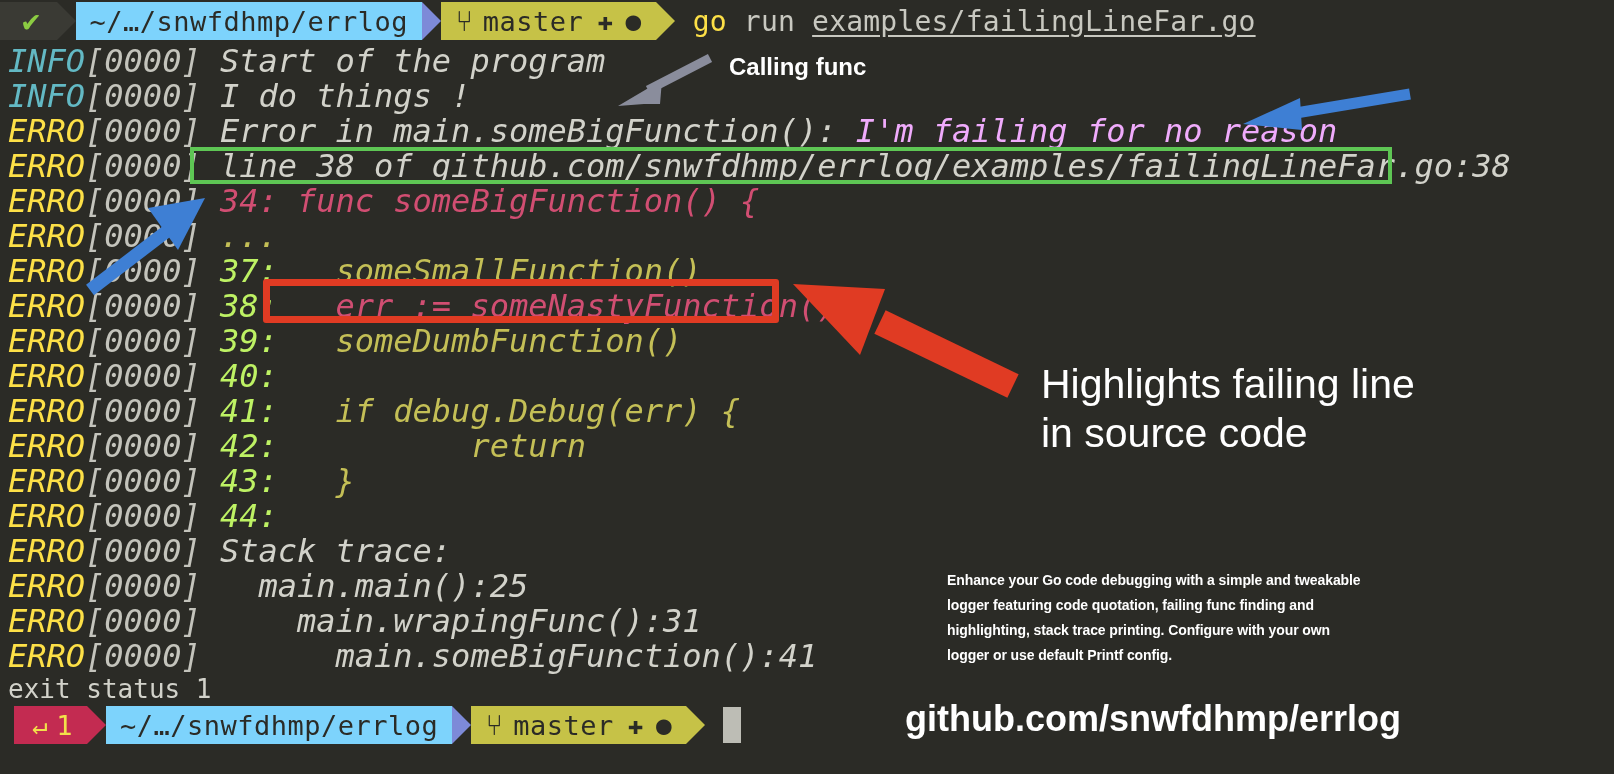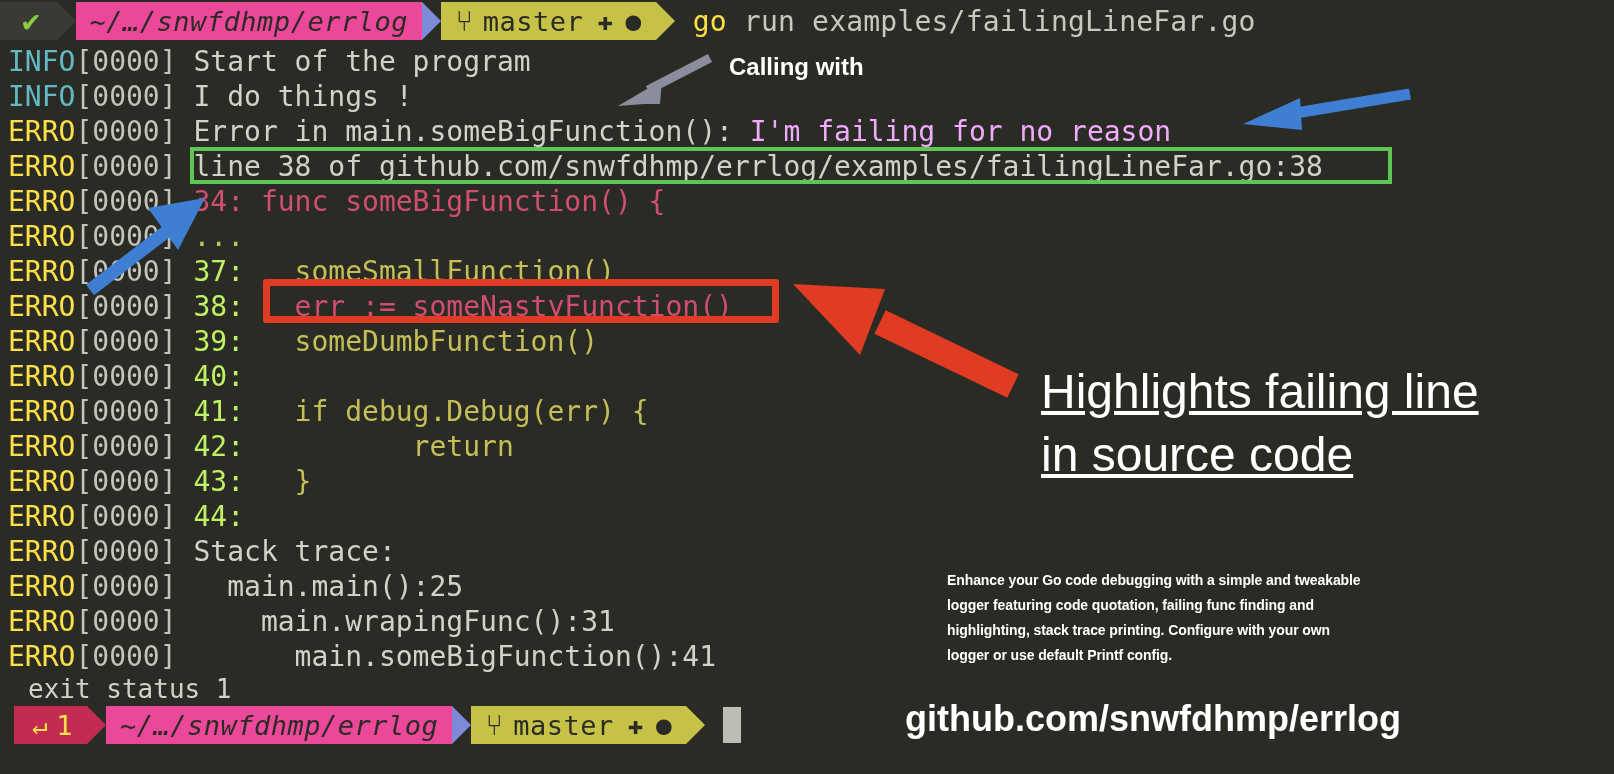--- a/index.html
+++ b/index.html
@@ -37,78 +37,78 @@
   }
   .pl-arrow {
     width: 0; height: 0;
     border-top: 19px solid transparent;
     border-bottom: 19px solid transparent;
     border-left-width: 19px;
     border-left-style: solid;
   }
   .seg-status  { background: #3a3a34; color: #8ccc42; padding-left: 22px; padding-right: 16px; }
   .seg-fail    { background: #c32b51; color: #f2e04a; padding-left: 18px; padding-right: 14px; }
-  .seg-path    { background: #ec4899; color: #2b2b26; font-style: italic; }
+  .seg-path    { background: #7dd3fc; color: #2b2b26; }
   .seg-git     { background: #c6c247; color: #2b2b26; }
   .a-status-path { border-left-color: #3a3a34; }
   .a-fail-path   { border-left-color: #c32b51; }
   .a-path-git    { border-left-color: #7d8ad8; }
   .a-git-bg      { border-left-color: #c6c247; }
 
   .cmd {
     margin-left: 18px;
     font-size: 28px;
     color: #c8c8c0;
     letter-spacing: 0.2px;
   }
   .cmd .go-kw { color: #fde047; }
-  .cmd .uline { text-underline-offset: 4px; }
+  .cmd .uline { text-decoration: underline; text-underline-offset: 4px; }
 
   .cursor-block {
     display: inline-block;
     width: 18px;
     height: 36px;
     background: #bdbdb5;
     margin-left: 18px;
   }
 
   .check-glyph { font-size: 30px; line-height: 1; }
   .git-glyph { font-size: 29px; margin-right: 10px; display:inline-block; transform: scaleX(-1); }
   .plus-glyph { font-size: 26px; margin-left: 14px; font-weight: bold; }
   .dot-glyph { font-size: 26px; margin-left: 12px; }
   .ret-glyph { font-size: 26px; margin-right: 8px; }
 
   
   #log {
     position: absolute;
     left: 8px;
     top: 44px;
-    font-size: 28px;
+    font-size: 32px;
     line-height: 35px;
     white-space: pre;
     letter-spacing: 0px;
+    font-style: italic;
   }
   .logline { height: 35px; }
   .lv-info { color: #63b9c4; }
   .lv-erro { color: #fde047; }
   .ts      { color: #c4c4bc; }
   .msg-plain { color: #d2d2ca; }
   .msg-err   { color: #f0abfc; }
   .msg-code-hl { color: #d14e72; }
   .msg-code    { color: #c4bf56; }
   .msg-num     { color: #bef264; }
   .exit-line {
     position: absolute;
     left: 8px;
     top: 674px;
     font-size: 26px;
     color: #d2d2ca;
     white-space: pre;
     font-family: "DejaVu Sans Mono", monospace;
-    margin-left: 20px;
   }
 
   
   .box {
     position: absolute;
     box-sizing: border-box;
     pointer-events: none;
   }
   #green-box {
     left: 190px; top: 147px;
@@ -137,21 +137,21 @@
   #anno-calling-func {
     left: 729px; top: 53px;
     font-size: 24px; font-weight: bold;
   }
   #anno-error-msg {
     left: 1359px; top: 46px;
     font-size: 35px;
   }
   #anno-highlights {
     left: 1041px; top: 360px;
-    font-size: 48px; line-height: 63px; text-decoration: underline;
+    font-size: 41px; line-height: 49px;
   }
   #anno-desc {
     left: 947px; top: 568px;
     font-size: 14px; line-height: 25px;
     font-weight: bold;
     letter-spacing: -0.1px;
   }
   #anno-repo {
     left: 905px; top: 698px;
     font-size: 36px; font-weight: bold;
@@ -226,21 +226,21 @@
       <line x1="90" y1="290" x2="175" y2="225" stroke="#3e7fd4" stroke-width="13"></line>
       <polygon points="205,198 148,208 178,250" fill="#3e7fd4"></polygon>
     </g>
 
     <g>
       <line x1="1013" y1="386" x2="880" y2="322" stroke="#e03b23" stroke-width="26"></line>
       <polygon points="793,284 885,289 860,355" fill="#e03b23"></polygon>
     </g>
   </svg>
 
-  <div class="anno-text" id="anno-calling-func">Calling with</div>
+  <div class="anno-text" id="anno-calling-func">Calling func</div>
   <div class="anno-text" id="anno-highlights">Highlights failing line
 in source code</div>
   <div class="anno-text" id="anno-desc">Enhance your Go code debugging with a simple and tweakable
 logger featuring code quotation, failing func finding and
 highlighting, stack trace printing. Configure with your own
 logger or use default Printf config.</div>
   <div class="anno-text" id="anno-repo">github.com/snwfdhmp/errlog</div>
 
 </div>
 

